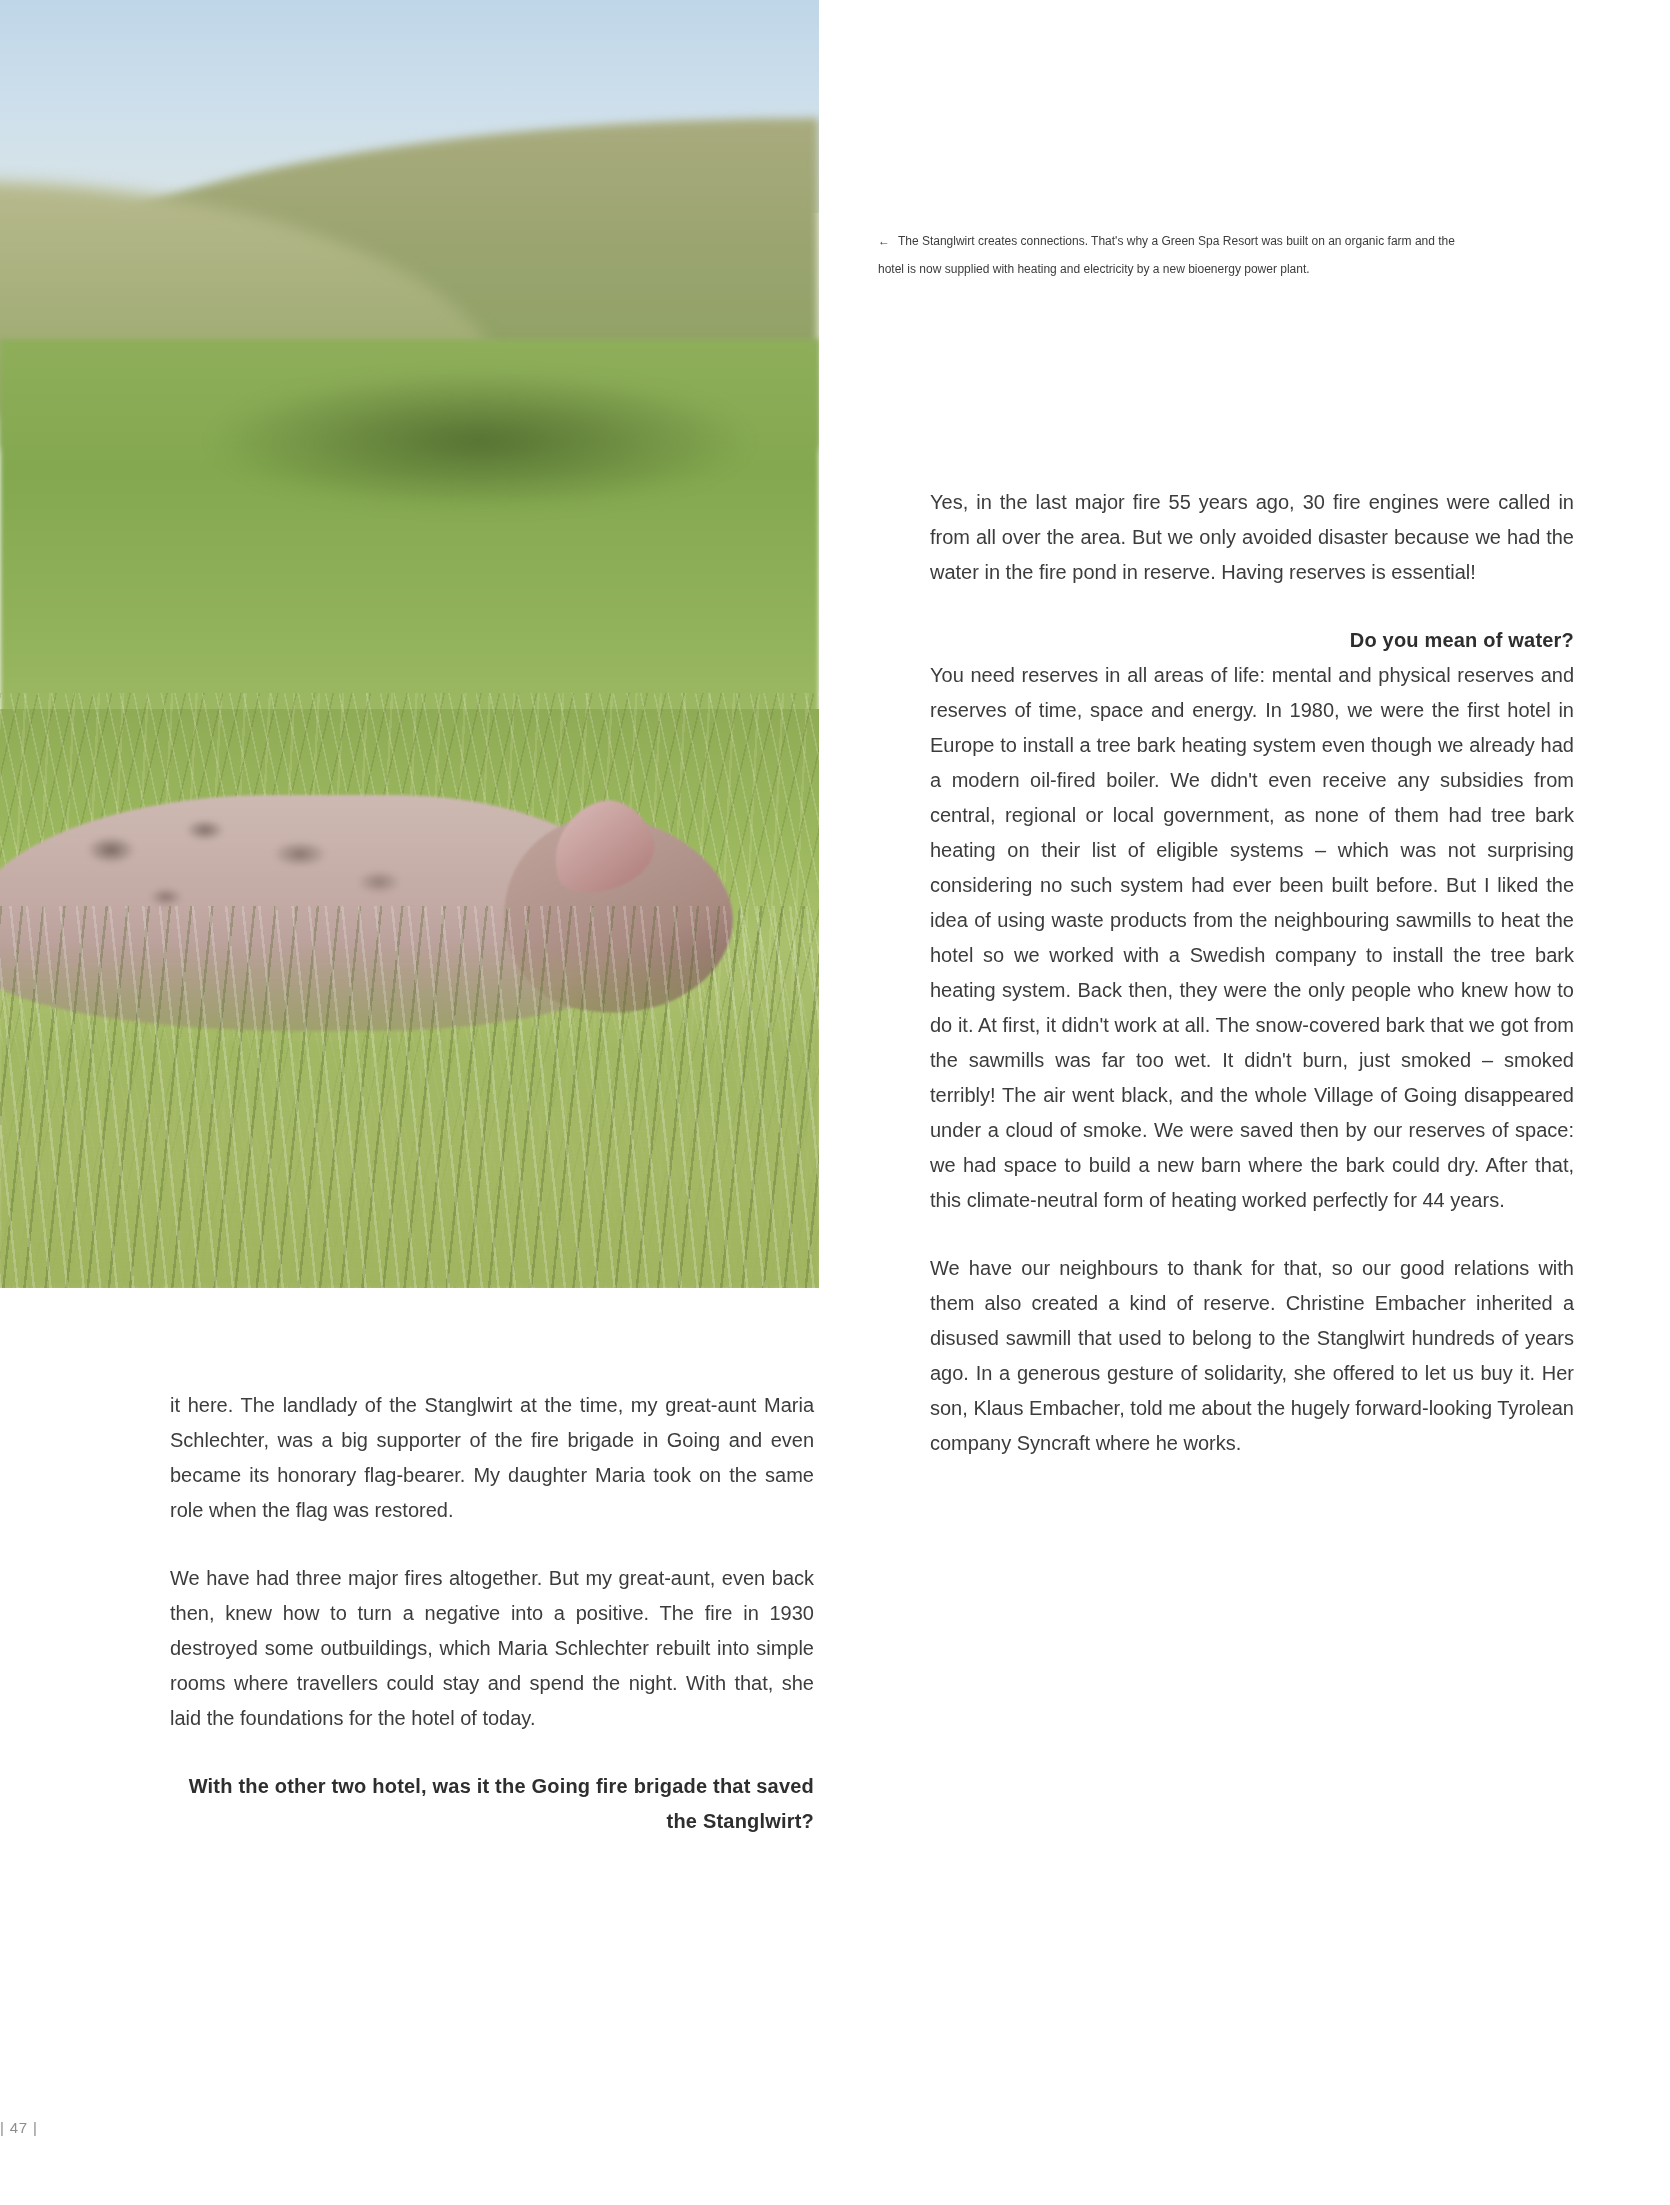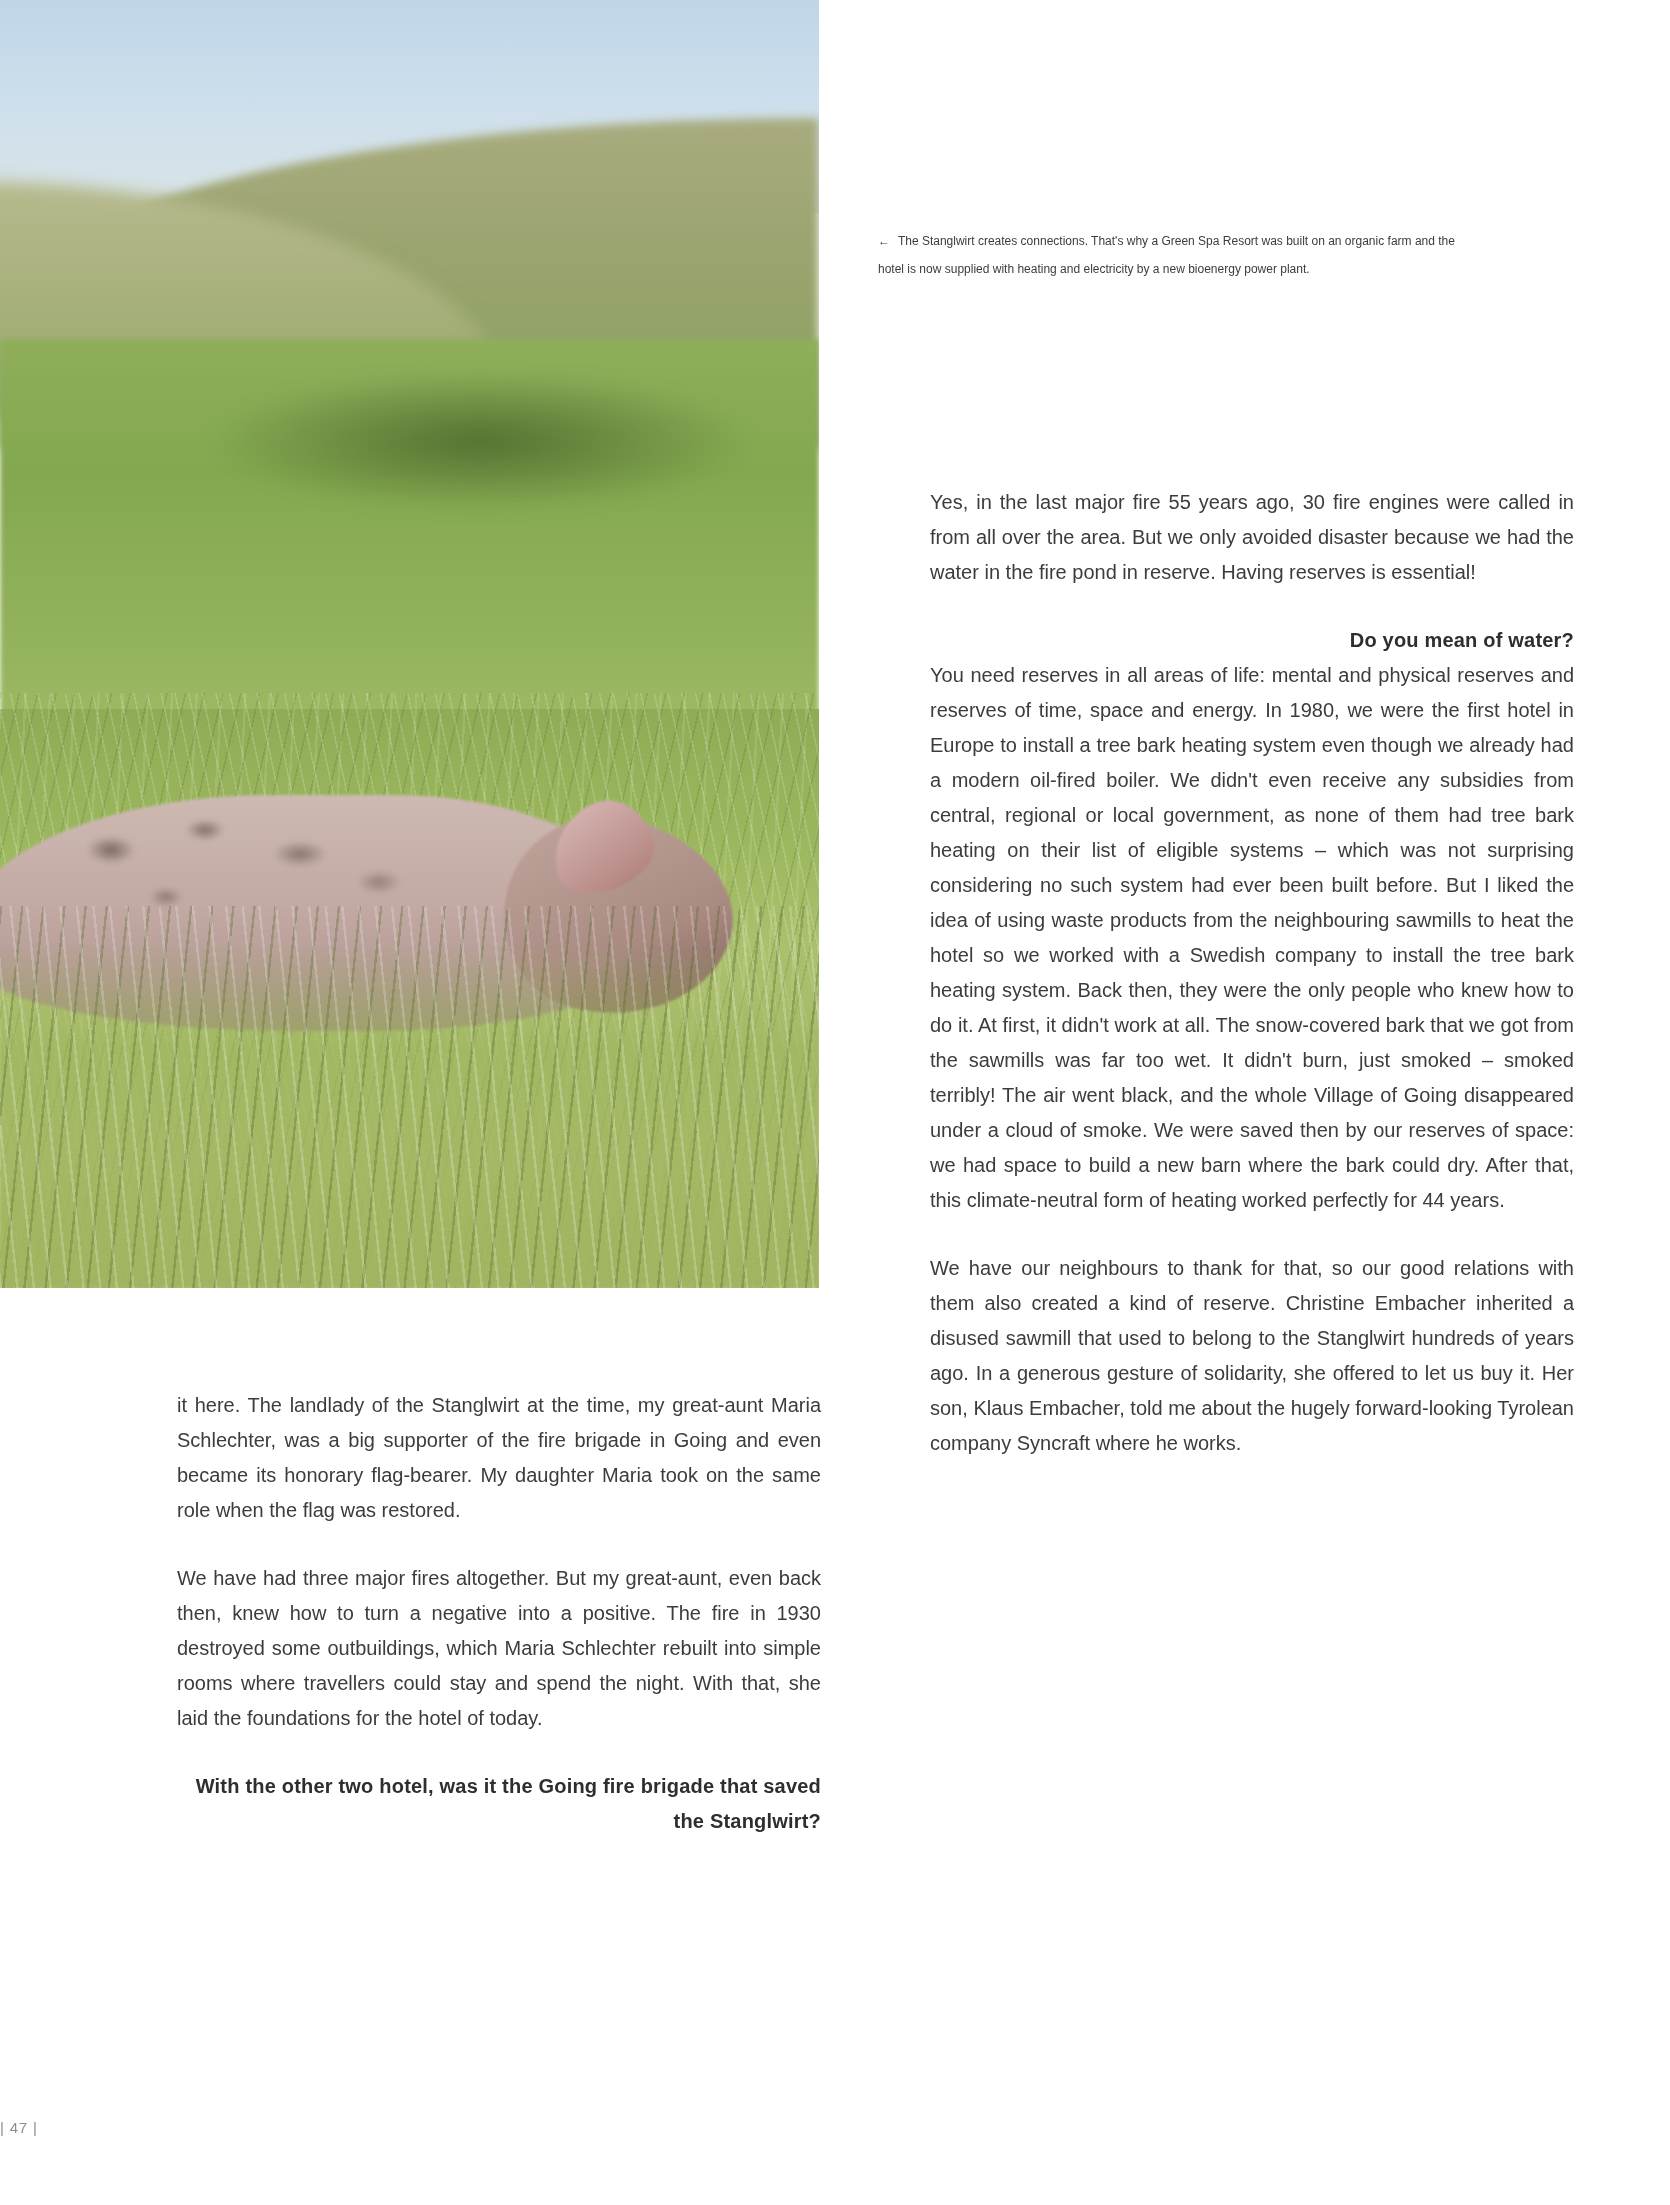--- a/index.html
+++ b/index.html
@@ -175,21 +175,21 @@
     width: 579px;
     font-size: 12px;
     line-height: 28px;
     color: #3c3c3c;
   }
   #caption .arrow {
     margin-right: 7.9px;
   }
 
   #left-col {
-    left: 177px;
+    left: 170px;
     top: 1388px;
     width: 644px;
   }
   #right-col {
     left: 930px;
     top: 441px;
     width: 644px;
     margin-top: 44px;
   }
 

